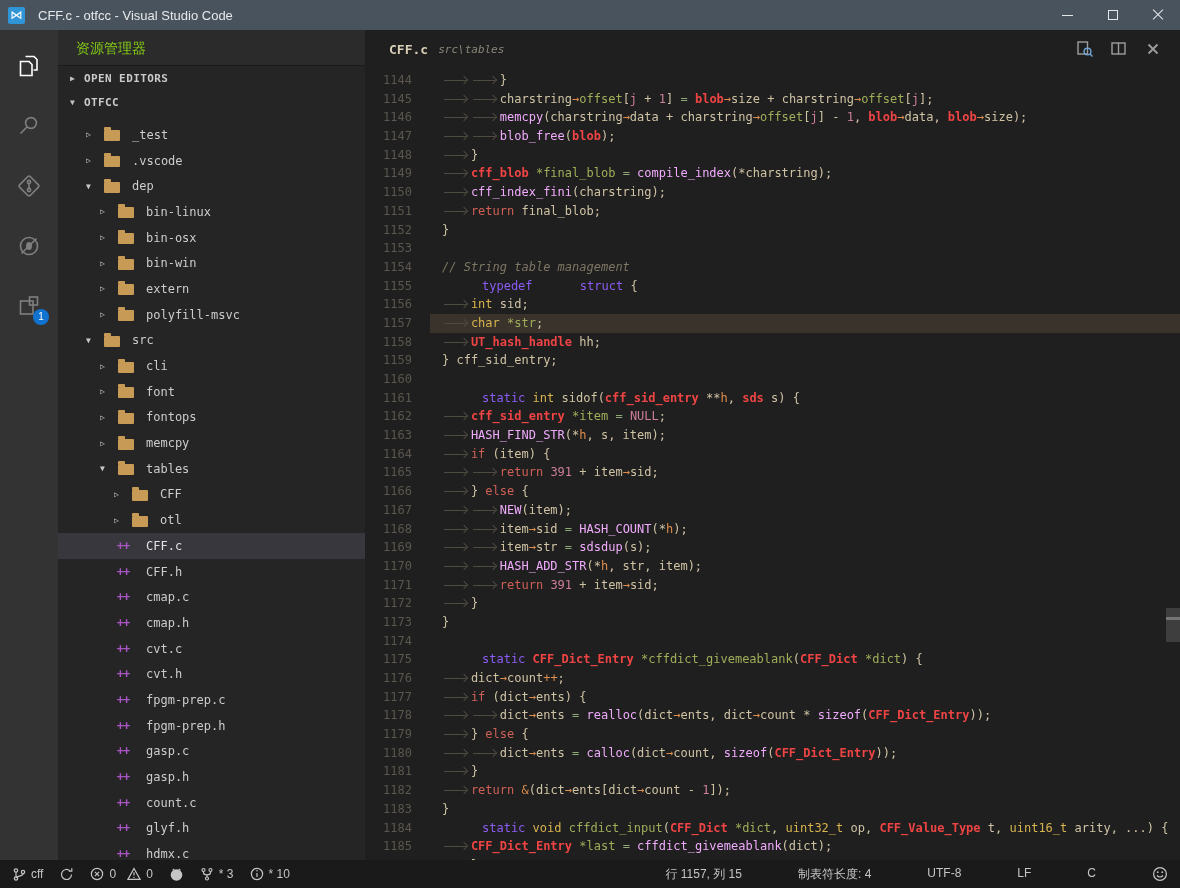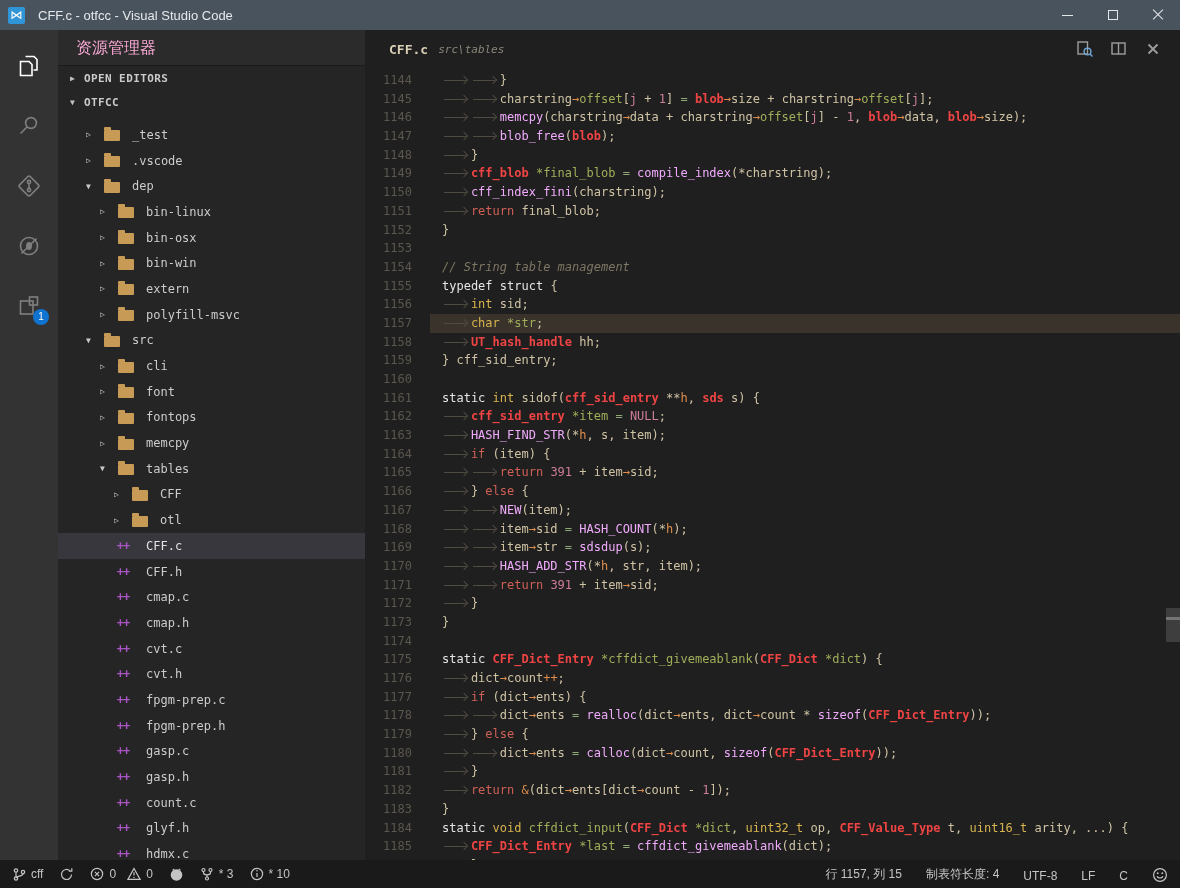--- a/index.html
+++ b/index.html
@@ -30,22 +30,22 @@
   .act-item { position:relative; height:60px; display:flex; align-items:center; justify-content:center; }
   .act-item svg { stroke:#7f7f7f; fill:none; stroke-width:1.6; }
   .act-item.active svg { stroke:#ffffff; }
   .act-badge { position:absolute; right:9px; bottom:11px; width:16px; height:16px;
                background:#1073cf; border-radius:50%; color:#fff; font-size:10px;
                line-height:16px; text-align:center; }
 
   
   #sidebar { position:absolute; left:58px; top:30px; width:307px; height:830px;
              background:#252526; color:#cccccc; overflow:hidden; }
-  .side-title { height:36px; line-height:36px; padding-left:18px; font-size:16px;
-                color:#f9a8d4; background:#2b2b2c; border-bottom:1px solid #1b1b1c; }
+  .side-title { height:36px; line-height:36px; padding-left:18px; font-size:14px;
+                color:#84cc16; background:#2b2b2c; border-bottom:1px solid #1b1b1c; }
   .section-header { display:flex; align-items:center; height:24px; padding-left:12px;
                     font-family:"DejaVu Sans Mono", monospace; font-weight:bold;
                     font-size:11px; letter-spacing:.4px; color:#cacaca; }
   .section-header .sec-arrow { width:14px; font-size:8px; color:#c2c2c2; }
   #file-tree { position:absolute; left:0; right:0; top:92px; }
   .tree-row { display:flex; align-items:center; height:25.7px; width:100%;
               font-family:"DejaVu Sans Mono", monospace; font-size:12px; color:#cccccc; }
   .tree-row.selected { background:#37373d; color:#e2e2e2; }
   .twistie { width:18px; font-size:8px; color:#c8c8c8; flex:none; }
   .folder-icon { position:relative; width:16px; height:11px; background:#c79b56;
@@ -75,40 +75,40 @@
   .ln { display:inline-block; width:65px; text-align:center; color:#5b574e; margin-right:12px; }
   .tabch { position:relative; display:inline-block; width:28.9px; height:18.7px; vertical-align:top; }
   .tabch::before { content:""; position:absolute; left:2px; right:5px; top:9px;
                    height:1px; background:#4f4b42; }
   .tabch::after { content:""; position:absolute; right:4px; top:6px; width:5px; height:5px;
                   border-top:1px solid #4f4b42; border-right:1px solid #4f4b42;
                   transform:rotate(45deg); }
   .tk-p { color:#cfc3a4; }
   .tk-T { color:#ef4444; font-weight:bold; }
   .tk-t { color:#d8b44e; }
-  .tk-s { color:#e5e5e5; }
+  .tk-s { color:#8b5cf6;margin-left:40px; }
   .tk-k { color:#ce6056; }
   .tk-f { color:#f0abfc; }
   .tk-g { color:#a0ad59; }
   .tk-n { color:#cd7e99; }
   .tk-a { color:#de8d4c; }
   .tk-e { color:#90a878; }
   .tk-c { color:#7d7663; font-style:italic;margin-top:44px; }
   #editor-scrollbar { position:absolute; right:0; top:578px; width:14px; height:34px;
                       background:#3e3e3e; }
   #editor-scrollbar .deco { position:absolute; left:0; right:0; top:9px; height:3px;
                             background:#757575; }
 
   
   #statusbar { position:absolute; left:0; top:860px; width:1180px; height:28px;
                background:#1a1a1a; display:flex; align-items:center; color:#c5c5c5;
                font-size:12px; padding:0 12px; }
   .sb-item { display:flex; align-items:center; gap:5px; margin-right:16px; }
   .sb-item svg { stroke:#c5c5c5; fill:none; stroke-width:1.2; }
-  .sb-right { margin-left:auto; display:flex; align-items:flex-end; }
+  .sb-right { margin-left:auto; display:flex; align-items:flex-start;gap:32px; }
   .sb-right .sb-item { margin-right:0; margin-left:24px; }
 </style>
 </head>
 <body>
 
 <div id="app">
 
   <div id="titlebar">
     <div class="vscode-logo">⋈</div>
     <div class="titlebar-text">CFF.c - otfcc - Visual Studio Code</div>

